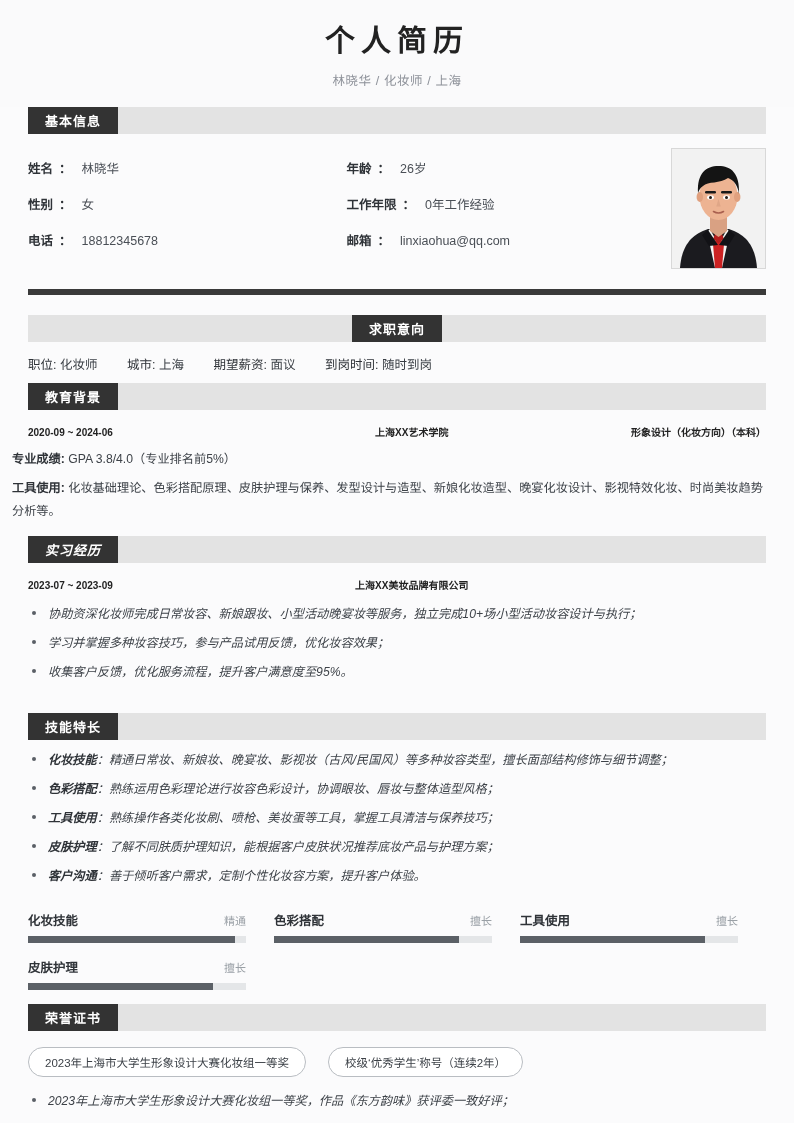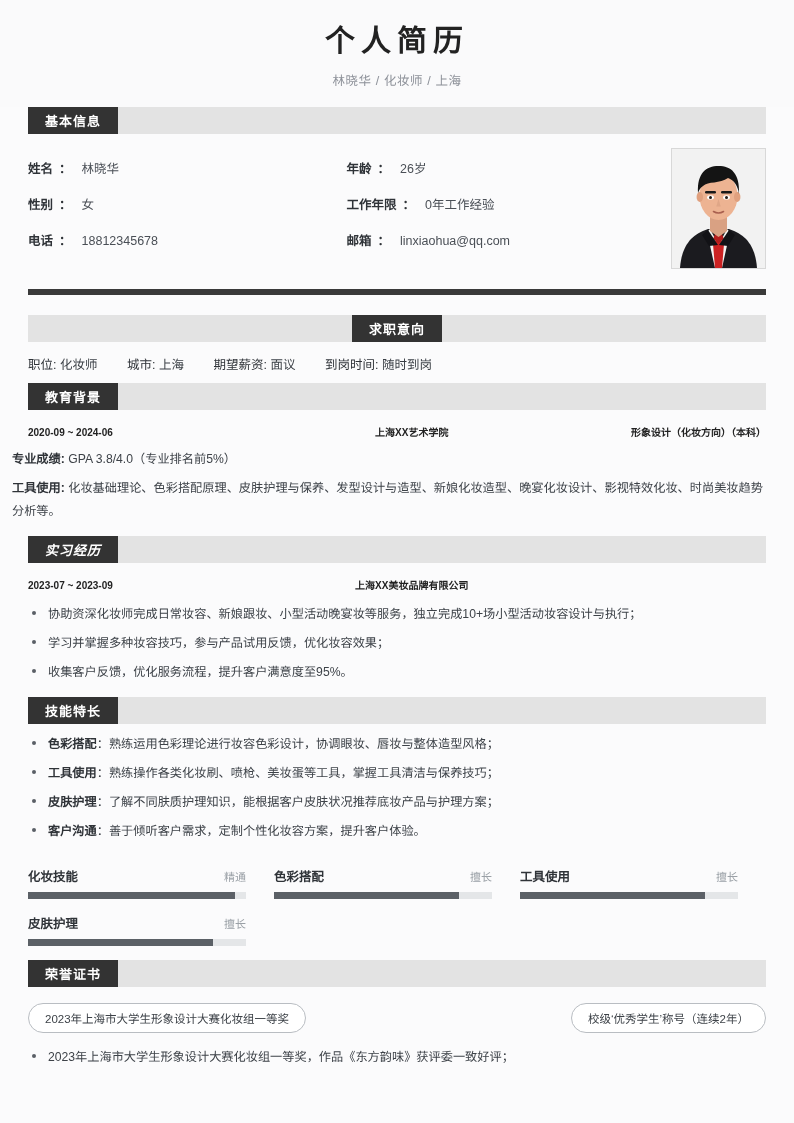--- a/index.html
+++ b/index.html
@@ -159,20 +159,21 @@
   .para .k {
     font-weight: bold;
     color: #2f3338;
   }
 
   
   ul.bullets {
     list-style: none;
     margin: 6px 16px 8px 0;
     padding: 0 28px 0 48px;
+    font-style: italic;
   }
   ul.bullets li {
     position: relative;
     font-size: 12.2px;
     line-height: 1.55;
     color: #3d4248;
     padding: 5px 0 5px 0;
   }
   ul.bullets li::before {
     content: "";
@@ -227,22 +228,21 @@
     position: absolute;
     left: 0; top: 0; bottom: 0;
     background: #5b6066;
   }
 
   
   .chips {
     display: flex;
     flex-wrap: wrap;
     padding: 16px 28px 4px 28px;
-    gap: 16px;
-    justify-content: space-between;
+    gap: 22px;
   }
   .chip {
     border: 1px solid #b9bdc2;
     border-radius: 16px;
     padding: 6px 16px;
     font-size: 11.5px;
     color: #3d4248;
     background: #ffffff;
     white-space: nowrap;
   }
@@ -394,25 +394,28 @@
       <div class="c-left">2023-07 ~ 2023-09</div>
       <div class="c-mid">上海XX美妆品牌有限公司</div>
     </div>
 
     <ul class="bullets">
       <li>协助资深化妆师完成日常妆容、新娘跟妆、小型活动晚宴妆等服务，独立完成10+场小型活动妆容设计与执行；</li>
       <li>学习并掌握多种妆容技巧，参与产品试用反馈，优化妆容效果；</li>
       <li>收集客户反馈，优化服务流程，提升客户满意度至95%。</li>
     </ul>
 
-    <div class="section-bar" style="margin-top:10px;">
+    <div class="section-bar" style="margin-top:26px;">
       <div class="tag">技能特长</div>
     </div>
 
     <ul class="bullets">
+      <li>
+        <span class="k">化妆技能</span><span>：精通日常妆、新娘妆、晚宴妆、影视妆（古风/民国风）等多种妆容类型，擅长面部结构修饰与细节调整；</span>
+      </li>
       <li>
         <span class="k">色彩搭配</span><span>：熟练运用色彩理论进行妆容色彩设计，协调眼妆、唇妆与整体造型风格；</span>
       </li>
       <li>
         <span class="k">工具使用</span><span>：熟练操作各类化妆刷、喷枪、美妆蛋等工具，掌握工具清洁与保养技巧；</span>
       </li>
       <li>
         <span class="k">皮肤护理</span><span>：了解不同肤质护理知识，能根据客户皮肤状况推荐底妆产品与护理方案；</span>
       </li>
       <li>

